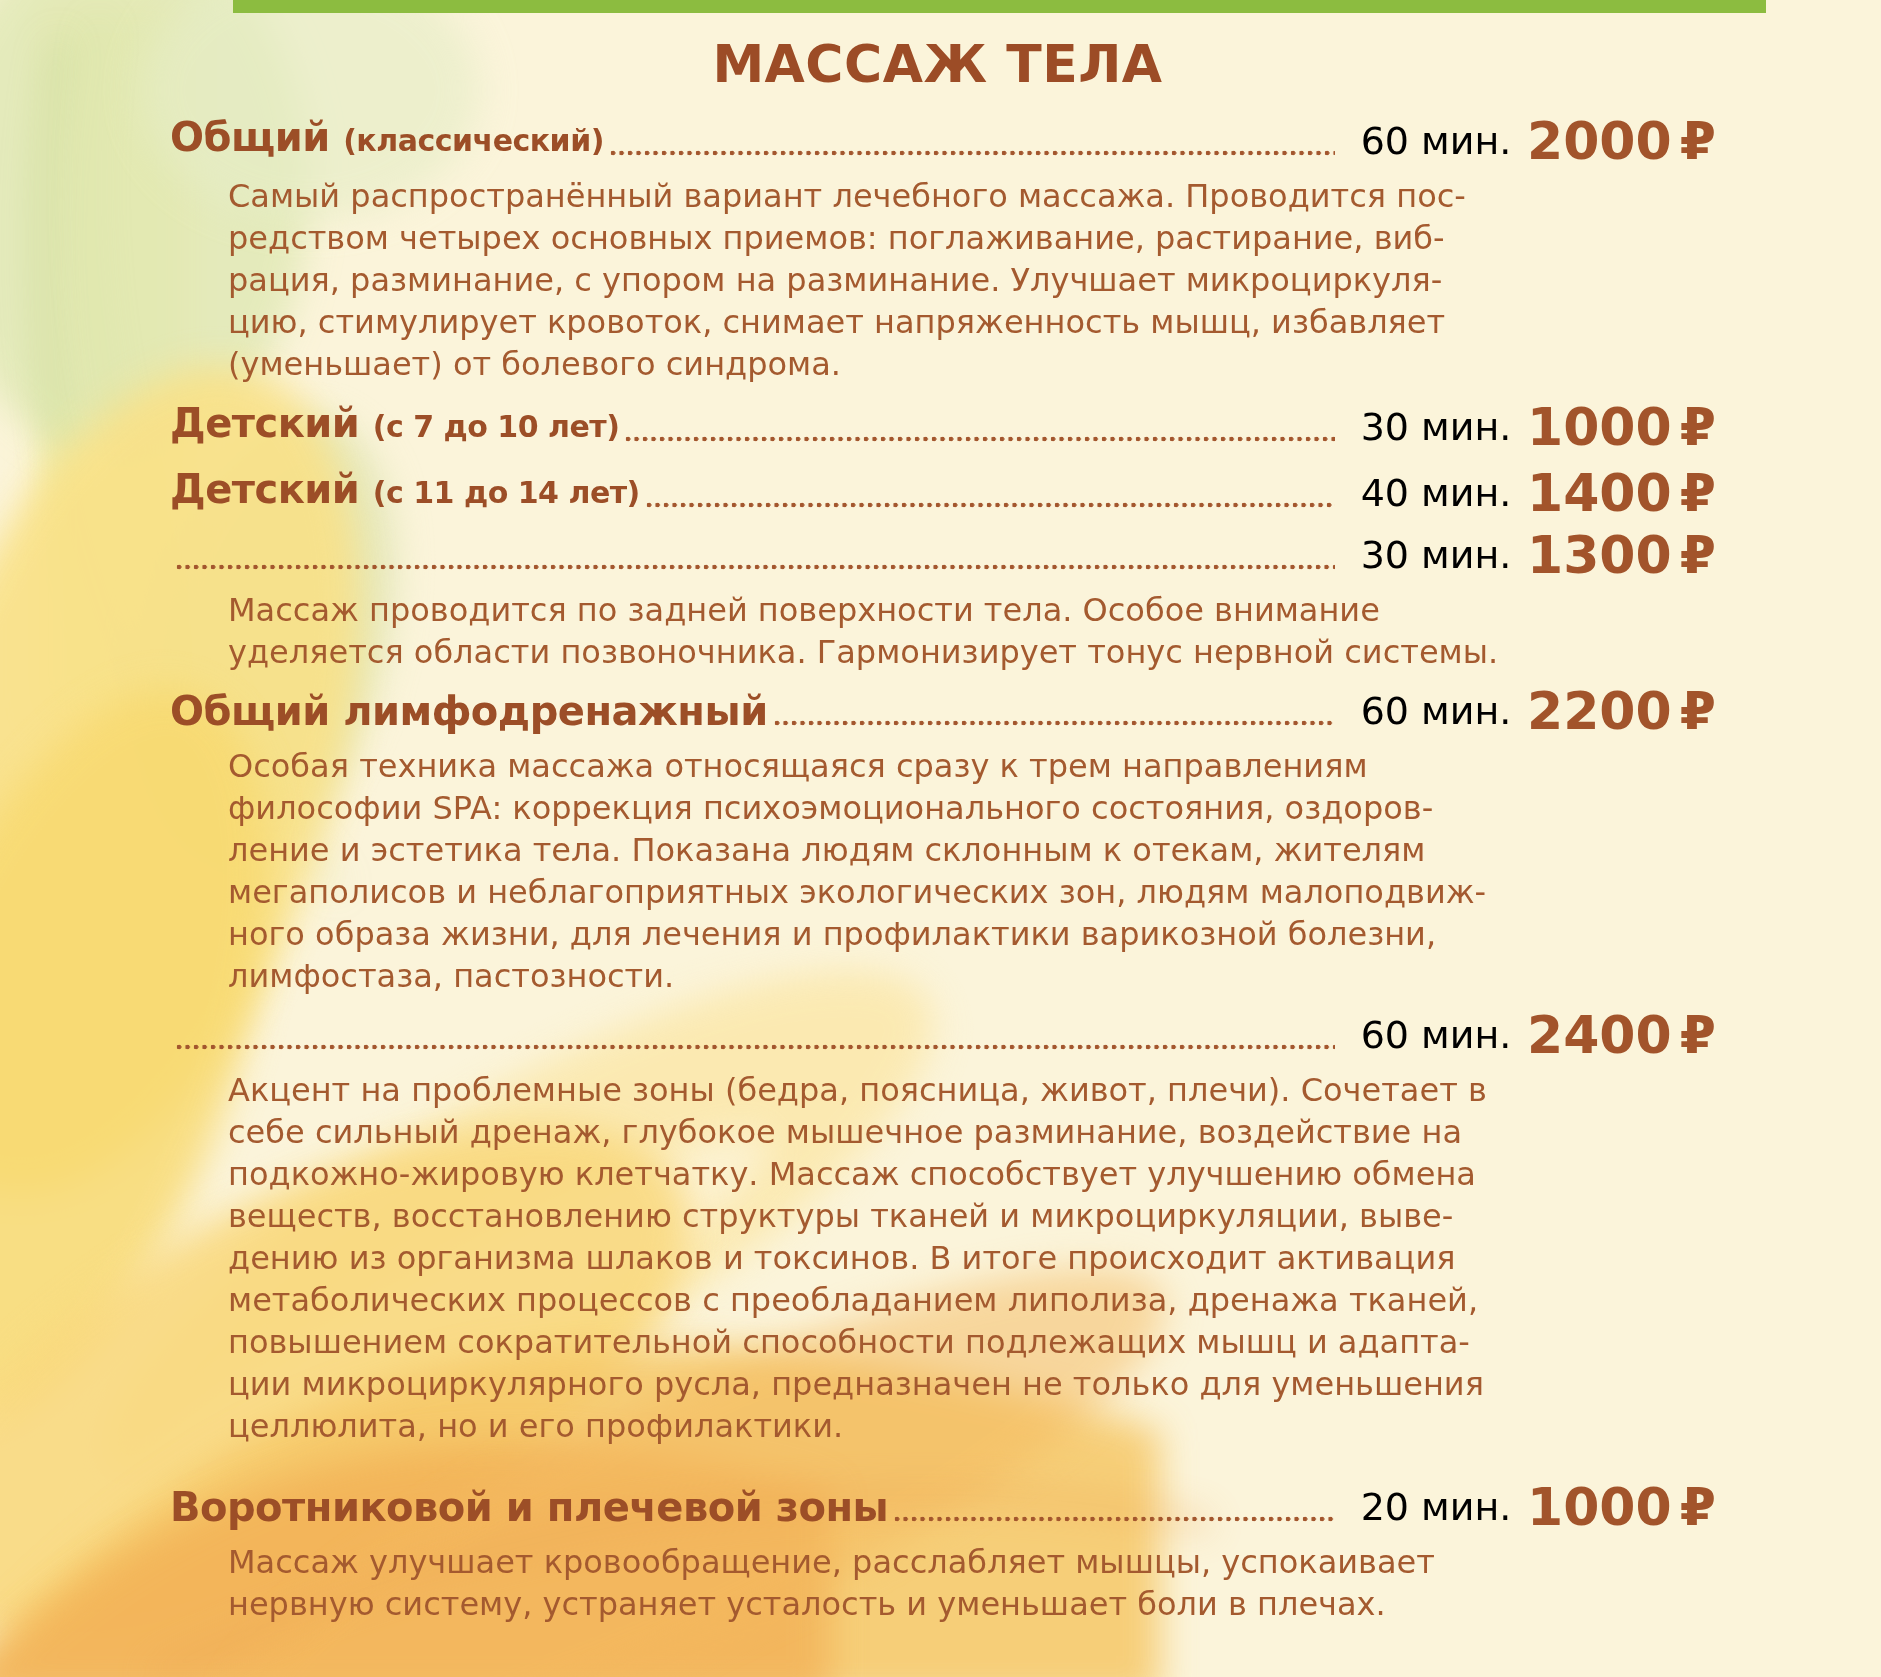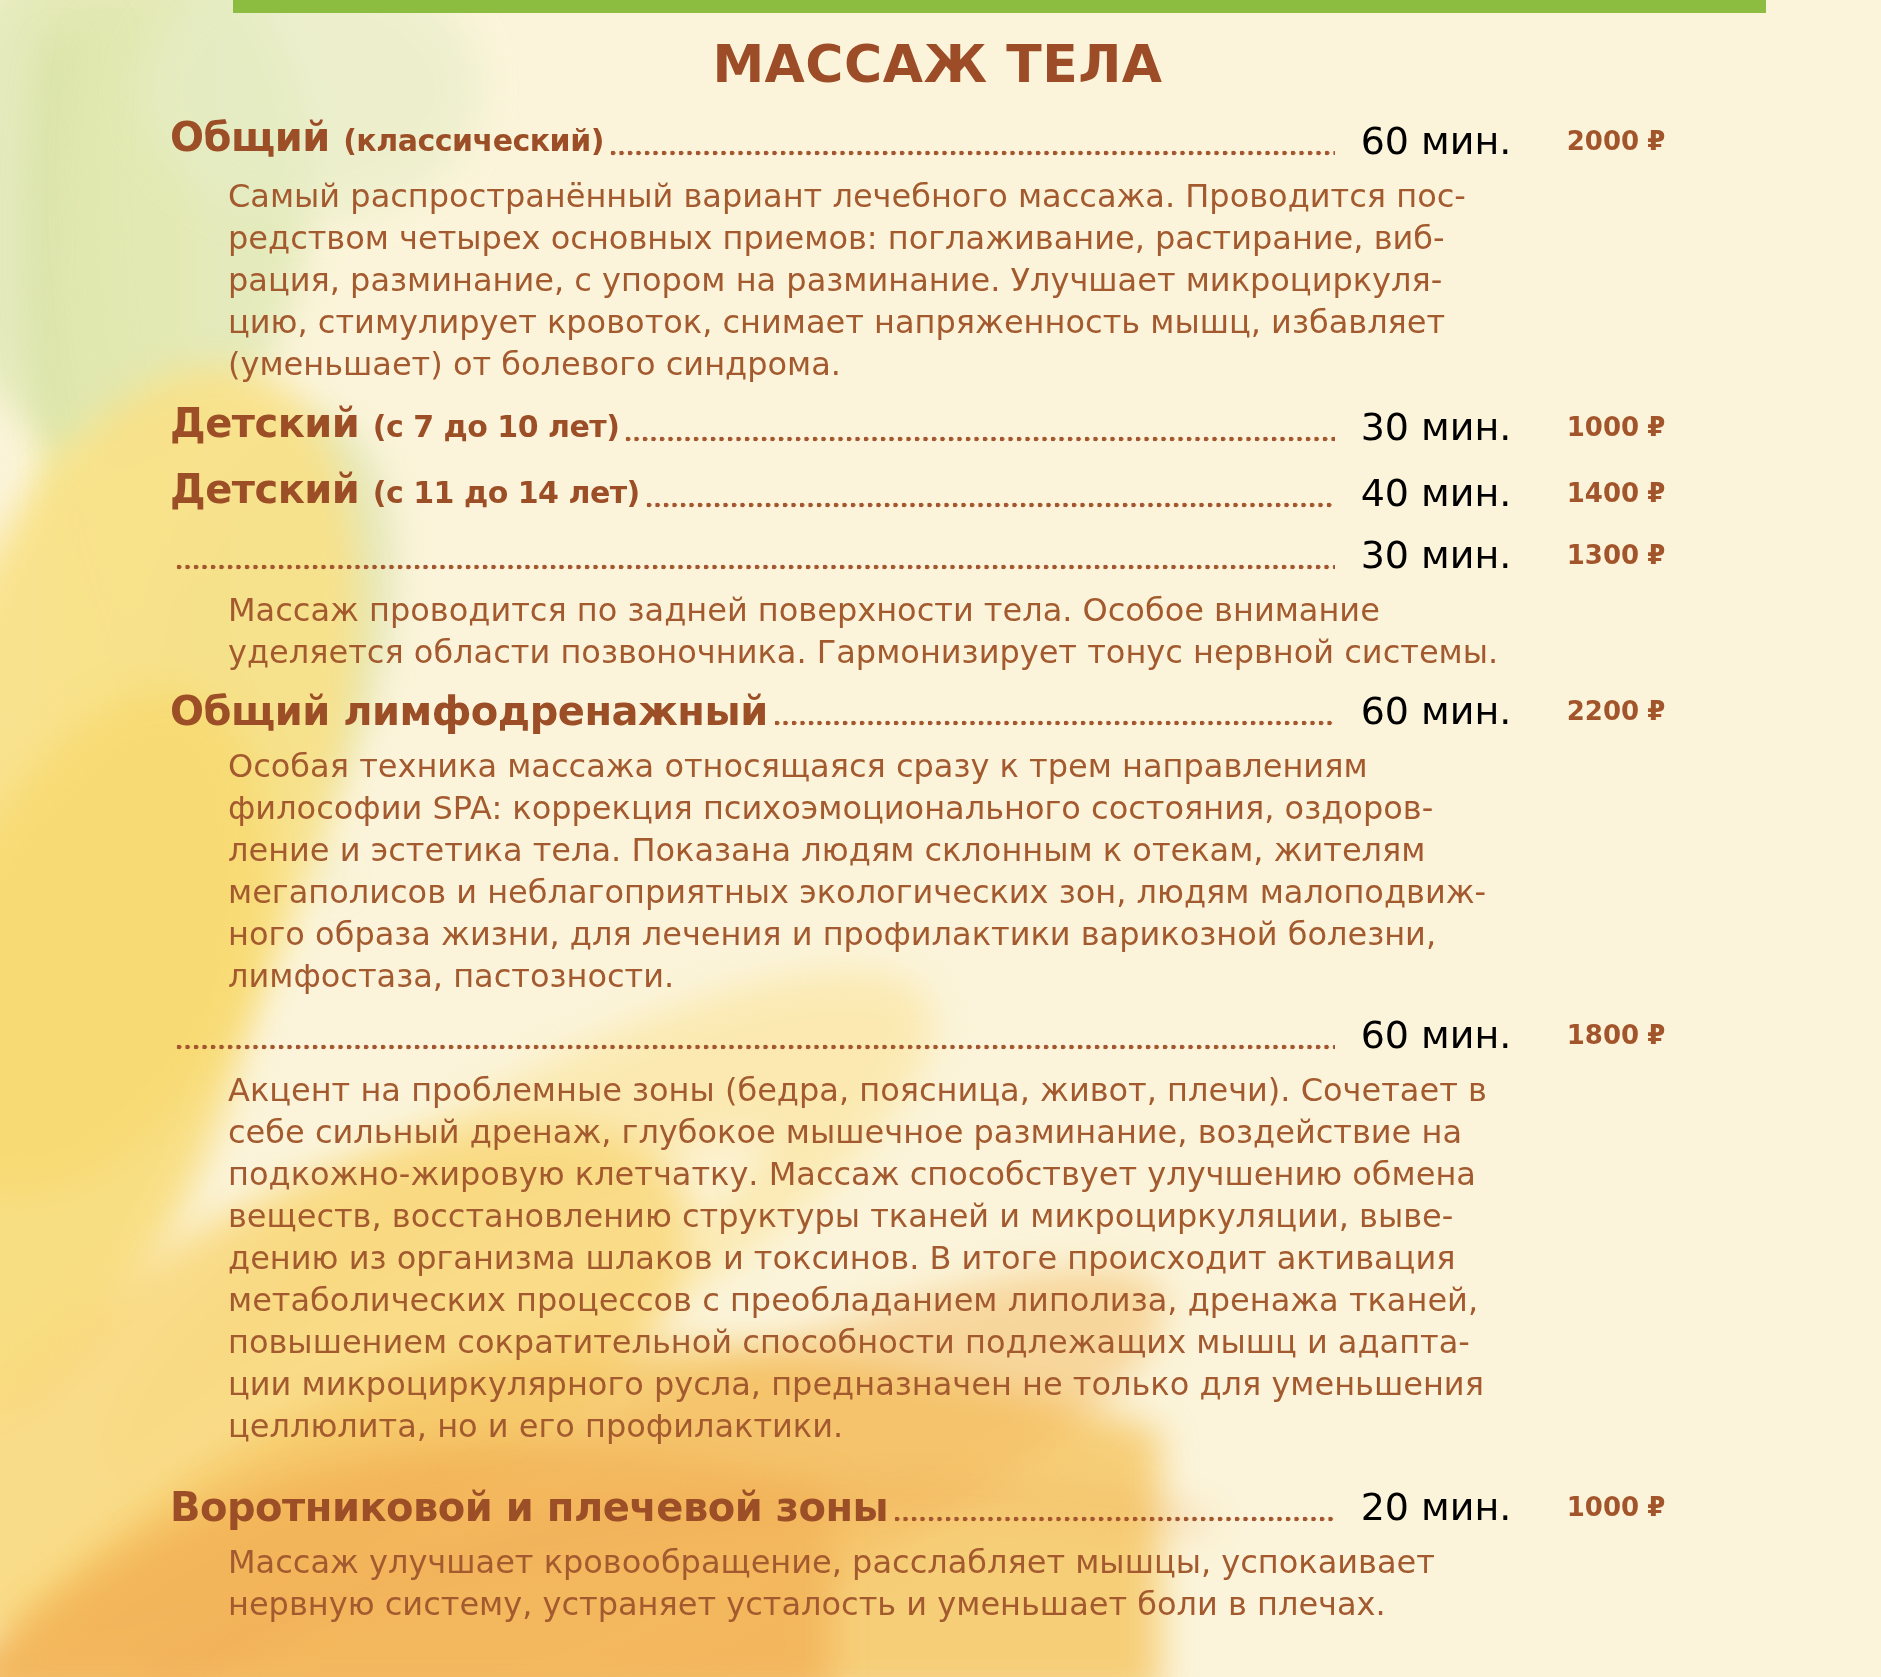--- a/index.html
+++ b/index.html
@@ -34,21 +34,21 @@
     flex:1 1 auto;min-width:30px;height:6px;
     align-self:flex-end;margin:0 10px 13px 6px;
     background-image:radial-gradient(circle at 3px 3px,#a3562d 2.1px,rgba(0,0,0,0) 2.6px);
     background-size:8.5px 6px;background-repeat:repeat-x;
   }
   .col-duration{
     flex:0 0 182px;width:182px;font-size:38px;line-height:56px;
     color:#000000;white-space:nowrap;
   }
   .col-price{
-    flex:0 0 178px;width:178px;font-size:26px;line-height:56px;
+    flex:0 0 178px;width:178px;font-size:52px;line-height:56px;
     font-weight:bold;color:#a2542b;white-space:nowrap;
   }
   .rub{margin-left:8px;font-family:"DejaVu Sans",sans-serif;}
   .second-price{
     position:absolute;right:0;top:104px;display:flex;
   }
   .desc{
     margin:6px 0 10px 58px;
     font-size:32px;line-height:42px;color:#a45a2f;
     white-space:pre-line;
@@ -143,21 +143,21 @@
 ление и эстетика тела. Показана людям склонным к отекам, жителям
 мегаполисов и неблагоприятных экологических зон, людям малоподвиж-
 ного образа жизни, для лечения и профилактики варикозной болезни,
 лимфостаза, пастозности.</p>
     </section>
 
     <section class="item">
       <div class="item-row">
         <span class="dots"></span>
         <span class="col-duration">60 мин.</span>
-        <span class="col-price"><span>1800</span><span class="rub">₽</span></span>
+        <span class="col-price"><span>2400</span><span class="rub">₽</span></span>
       </div>
       <p class="desc">Акцент на проблемные зоны (бедра, поясница, живот, плечи). Сочетает в
 себе сильный дренаж, глубокое мышечное разминание, воздействие на
 подкожно-жировую клетчатку. Массаж способствует улучшению обмена
 веществ, восстановлению структуры тканей и микроциркуляции, выве-
 дению из организма шлаков и токсинов. В итоге происходит активация
 метаболических процессов с преобладанием липолиза, дренажа тканей,
 повышением сократительной способности подлежащих мышц и адапта-
 ции микроциркулярного русла, предназначен не только для уменьшения
 целлюлита, но и его профилактики.</p>

